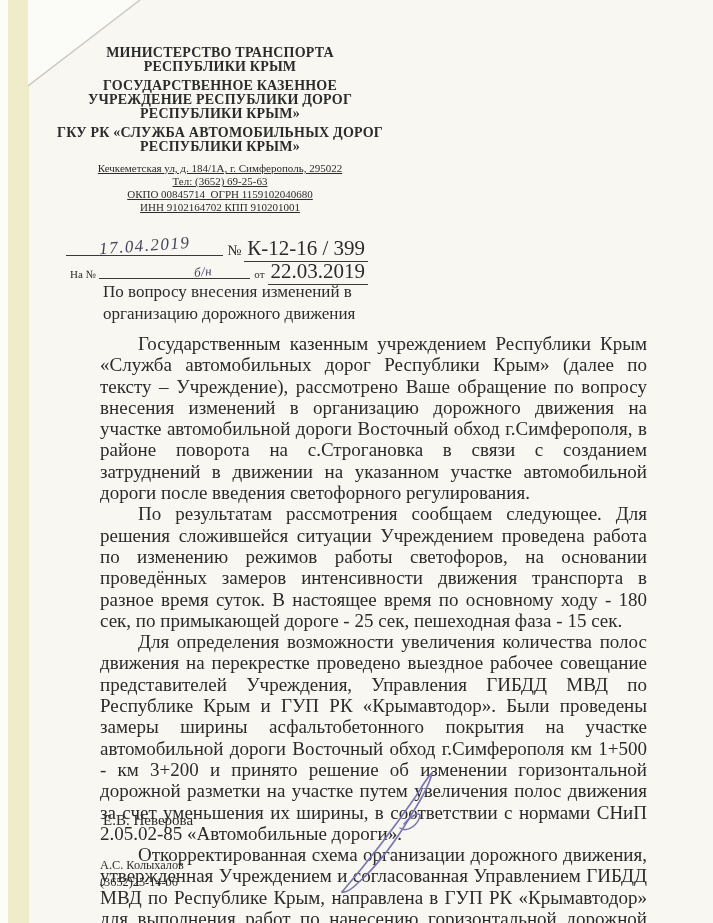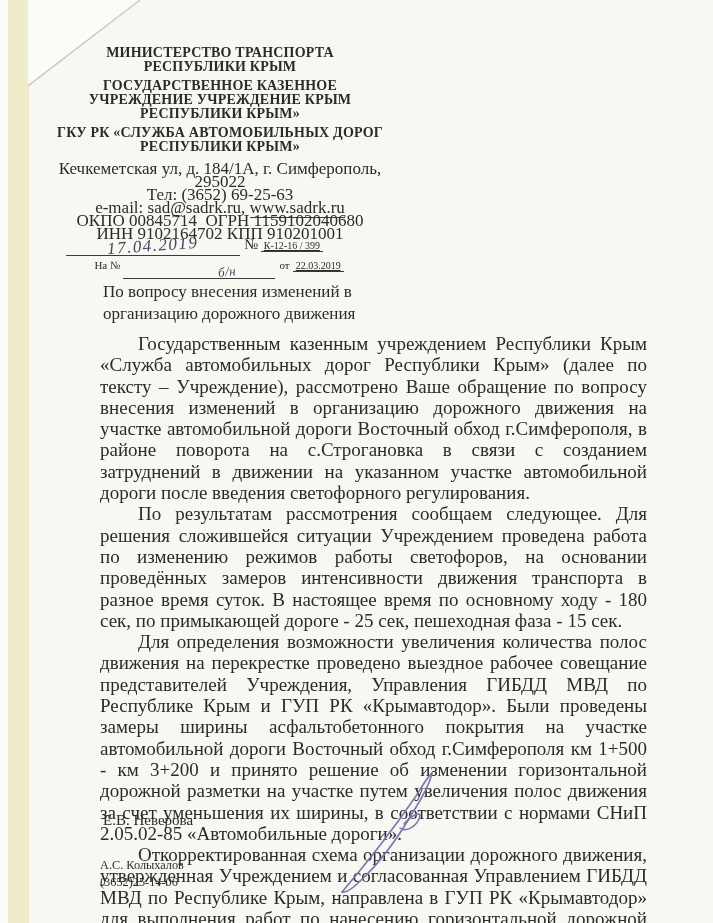--- a/index.html
+++ b/index.html
@@ -12,36 +12,36 @@
   .edge-white { position:absolute; left:0; top:0; width:8px; height:100%; background:#fcfcf9; }
   .left-strip { position:absolute; left:8px; top:0; width:21px; height:100%; background: var(--scan_strip, #efecca); }
   .corner-svg { position:absolute; left:28px; top:0; }
 
   
   .letterhead { position:absolute; top:46px; left:52px; width:336px; text-align:center; }
   .lh-group { margin-bottom:5px; }
   .lh-group.gap { margin-bottom:8px; }
   .lh-bold div { font-weight:700; font-size:14px; line-height:14px; letter-spacing:0.2px; }
   .addr-group { margin-top:7px; }
-  .addr { font-size:17px; line-height:13px; white-space:pre-wrap; }
+  .addr { font-size:11px; line-height:13px; white-space:pre-wrap;text-decoration:underline; }
   .u { border-bottom:1px solid #3b3b3b; }
 
   
   .ref { position:absolute; top:236px; left:66px; width:302px; font-size:14.5px; }
   .ref-row { display:flex; align-items:baseline; height:20px; }
   .ref-row + .ref-row { margin-top:3px;justify-content:center; }
   .field { border-bottom:1.2px solid #3a3a3a; text-align:center; align-self:flex-end; }
   .f-date { width:174px; }
   .f-in { width:152px; }
   .hw { font-style:italic; color:var(--handwriting, #45445c); display:inline-block;
         transform:rotate(-4deg); letter-spacing:1.5px; font-size:17px; position:relative; top:1px; }
   .hw-small { font-size:13px; letter-spacing:0.5px; transform:rotate(-6deg); position:relative; left:28px; top:2px; }
   .ref-label { padding:0 3px 0 4px; white-space:nowrap; }
   .ref-label.small { font-size:11px; }
-  .ref-value { font-size:10px; padding:0 3px; white-space:nowrap; border-bottom:1.2px solid #3a3a3a;text-decoration:underline; }
+  .ref-value { font-size:21px; padding:0 3px; white-space:nowrap; border-bottom:1.2px solid #3a3a3a; }
 
   
   .subject { position:absolute; top:281px; left:103px; font-size:17px; line-height:22px; }
 
   
   .body-text { position:absolute; top:333px; left:100px; width:547px;
                font-size:19px; line-height:21.3px; text-align:justify; }
   .body-text p { margin:0; text-indent:38px; }
 
   
@@ -63,31 +63,30 @@
   <line x1="112" y1="0" x2="0" y2="86" stroke="#c9c8c0" stroke-width="1.4"></line>
 </svg>
 
 <div class="letterhead">
   <div class="lh-group lh-bold">
     <div>МИНИСТЕРСТВО ТРАНСПОРТА</div>
     <div>РЕСПУБЛИКИ КРЫМ</div>
   </div>
   <div class="lh-group lh-bold">
     <div>ГОСУДАРСТВЕННОЕ КАЗЕННОЕ</div>
-    <div>УЧРЕЖДЕНИЕ УЧРЕЖДЕНИЕ КРЫМ</div>
+    <div>УЧРЕЖДЕНИЕ РЕСПУБЛИКИ ДОРОГ</div>
     <div>РЕСПУБЛИКИ КРЫМ»</div>
   </div>
   <div class="lh-group gap lh-bold">
     <div>ГКУ РК «СЛУЖБА АВТОМОБИЛЬНЫХ ДОРОГ</div>
     <div>РЕСПУБЛИКИ КРЫМ»</div>
   </div>
   <div class="addr-group">
     <div class="addr">Кечкеметская ул, д. 184/1А, г. Симферополь, 295022</div>
     <div class="addr">Тел: (3652) 69-25-63</div>
-    <div class="addr"><span>e-mail: sad@sadrk.ru, </span><span class="u">www.sadrk.ru</span></div>
     <div class="addr">ОКПО 00845714  ОГРН 1159102040680</div>
     <div class="addr">ИНН 9102164702 КПП 910201001</div>
   </div>
 </div>
 
 <div class="ref">
   <div class="ref-row">
     <span class="field f-date"><span class="hw">17.04.2019</span></span>
     <span class="ref-label">№</span>
     <span class="ref-value">К-12-16 / 399</span>

